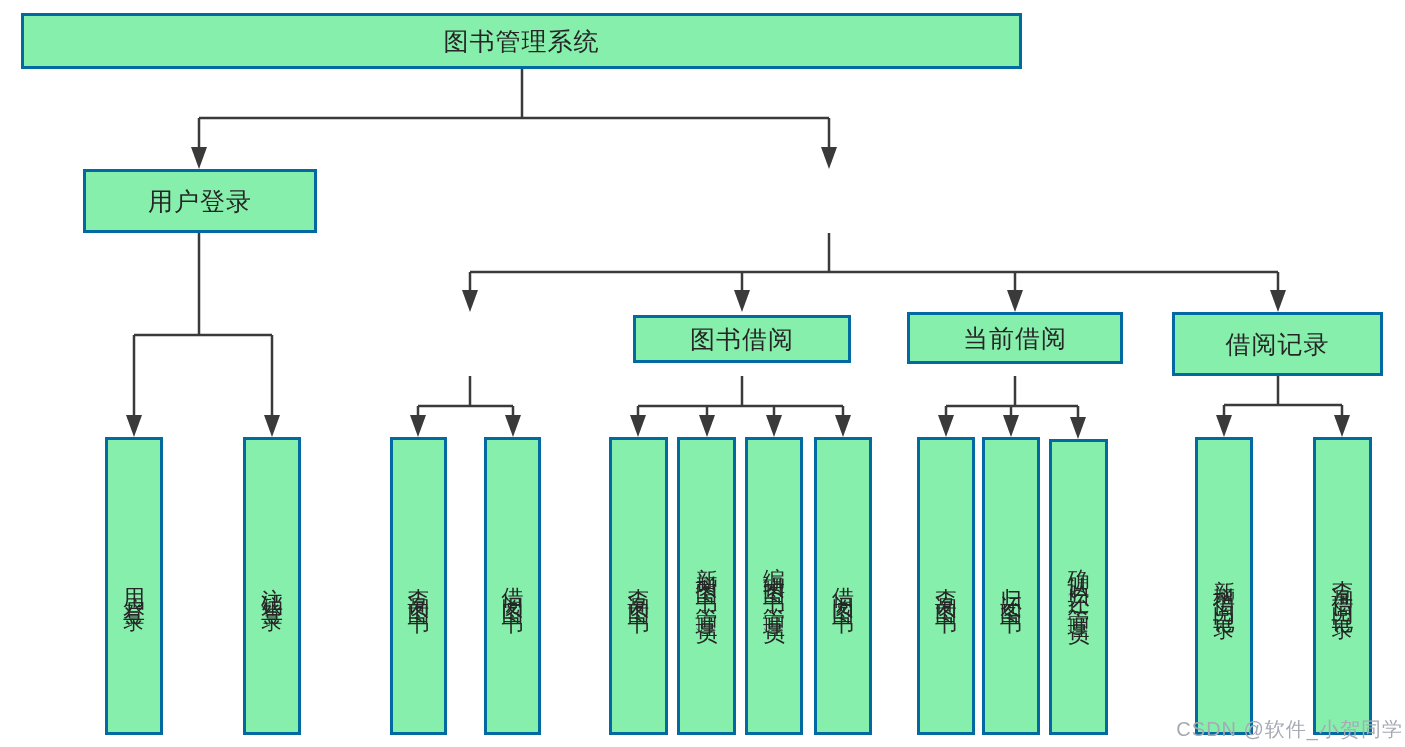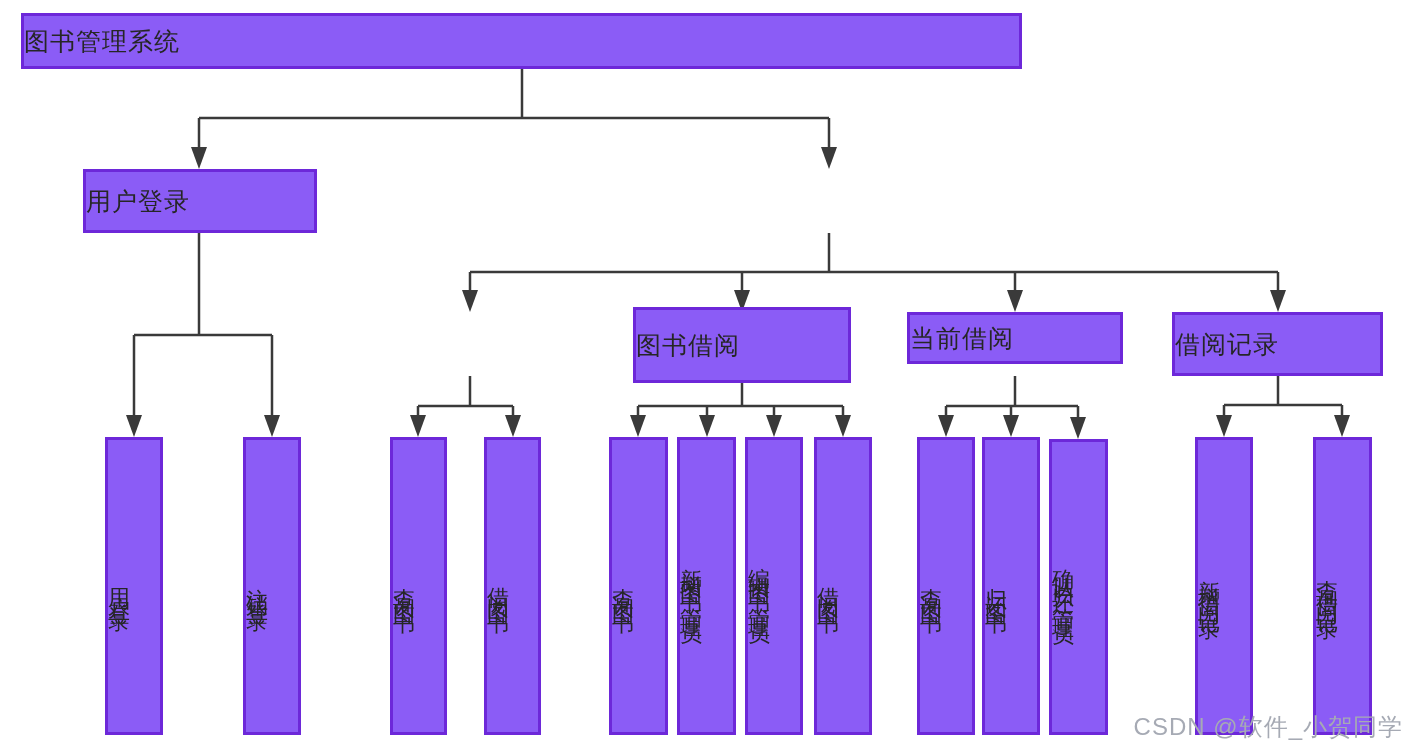--- a/index.html
+++ b/index.html
@@ -7,45 +7,45 @@
     position:relative;
     width:1405px;height:747px;
     background:#ffffff;
     font-family:"Liberation Sans","DejaVu Sans",sans-serif;
     overflow:hidden;
   }
   svg.wires{position:absolute;left:0;top:0;pointer-events:none;}
   .box{
     position:absolute;
     box-sizing:border-box;
-    border:3px solid #6d28d9;
-    background:#8b5cf6;
+    border:3px solid #0369a1;
+    background:#86efac;
     display:flex;
     align-items:center;
-    justify-content:flex-start;
+    justify-content:center;
     color:#262626;
   }
   .box.h span{
     font-size:25px;
     letter-spacing:1px;
     white-space:nowrap;
   }
   .box.v .vtext{
     writing-mode:vertical-rl;
     text-orientation:mixed;
     font-size:22px;
     letter-spacing:8px;
     line-height:1;
     white-space:nowrap;
   }
   .watermark{
     position:absolute;
     right:2px;
     bottom:4px;
-    font-size:24px;
+    font-size:20px;
     color:#a6aab4;
     letter-spacing:1px;
     z-index:5;
     white-space:nowrap;
   }
 </style>
 </head>
 <body>
 
 <div class="canvas">
@@ -117,21 +117,21 @@
   </svg>
 
   <div class="box h" style="left:21px;top:13px;width:1001px;height:56px">
     <span>图书管理系统</span>
   </div>
 
   <div class="box h" style="left:83px;top:169px;width:234px;height:64px">
     <span>用户登录</span>
   </div>
 
-  <div class="box h" style="left:633px;top:307px;width:218px;height:76px">
+  <div class="box h" style="left:633px;top:315px;width:218px;height:48px">
     <span>图书借阅</span>
   </div>
   <div class="box h" style="left:907px;top:312px;width:216px;height:52px">
     <span>当前借阅</span>
   </div>
   <div class="box h" style="left:1172px;top:312px;width:211px;height:64px">
     <span>借阅记录</span>
   </div>
 
   <div class="box v" style="left:105px;top:437px;width:58px;height:298px">

